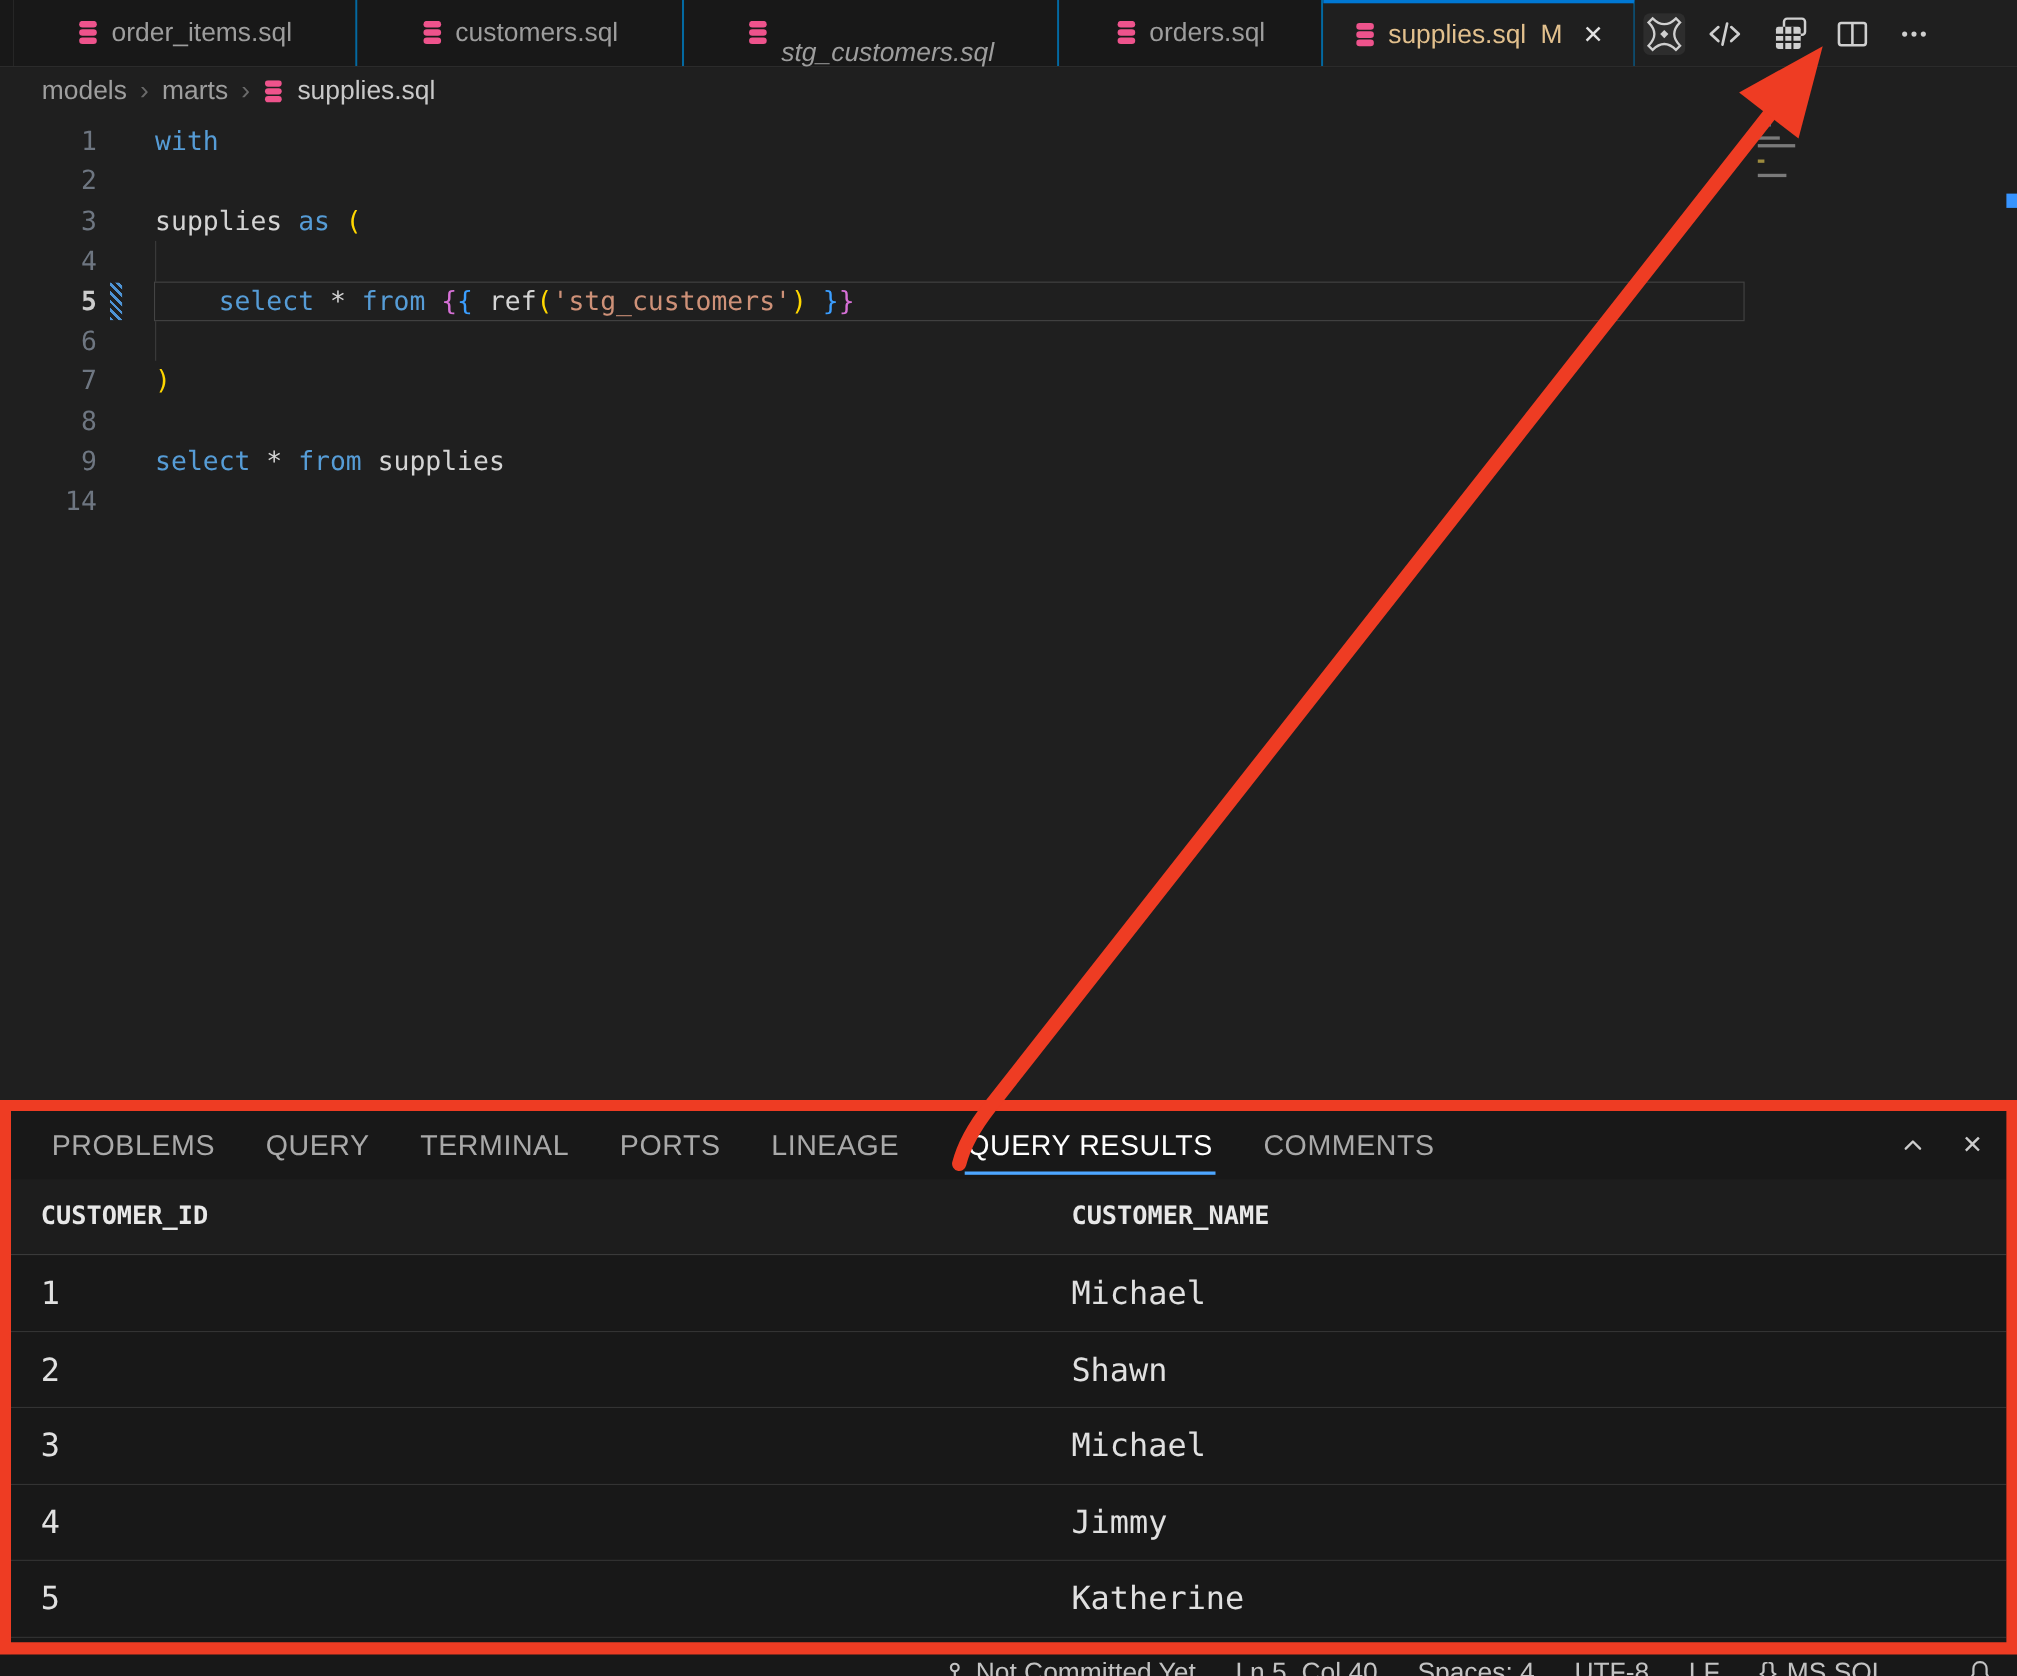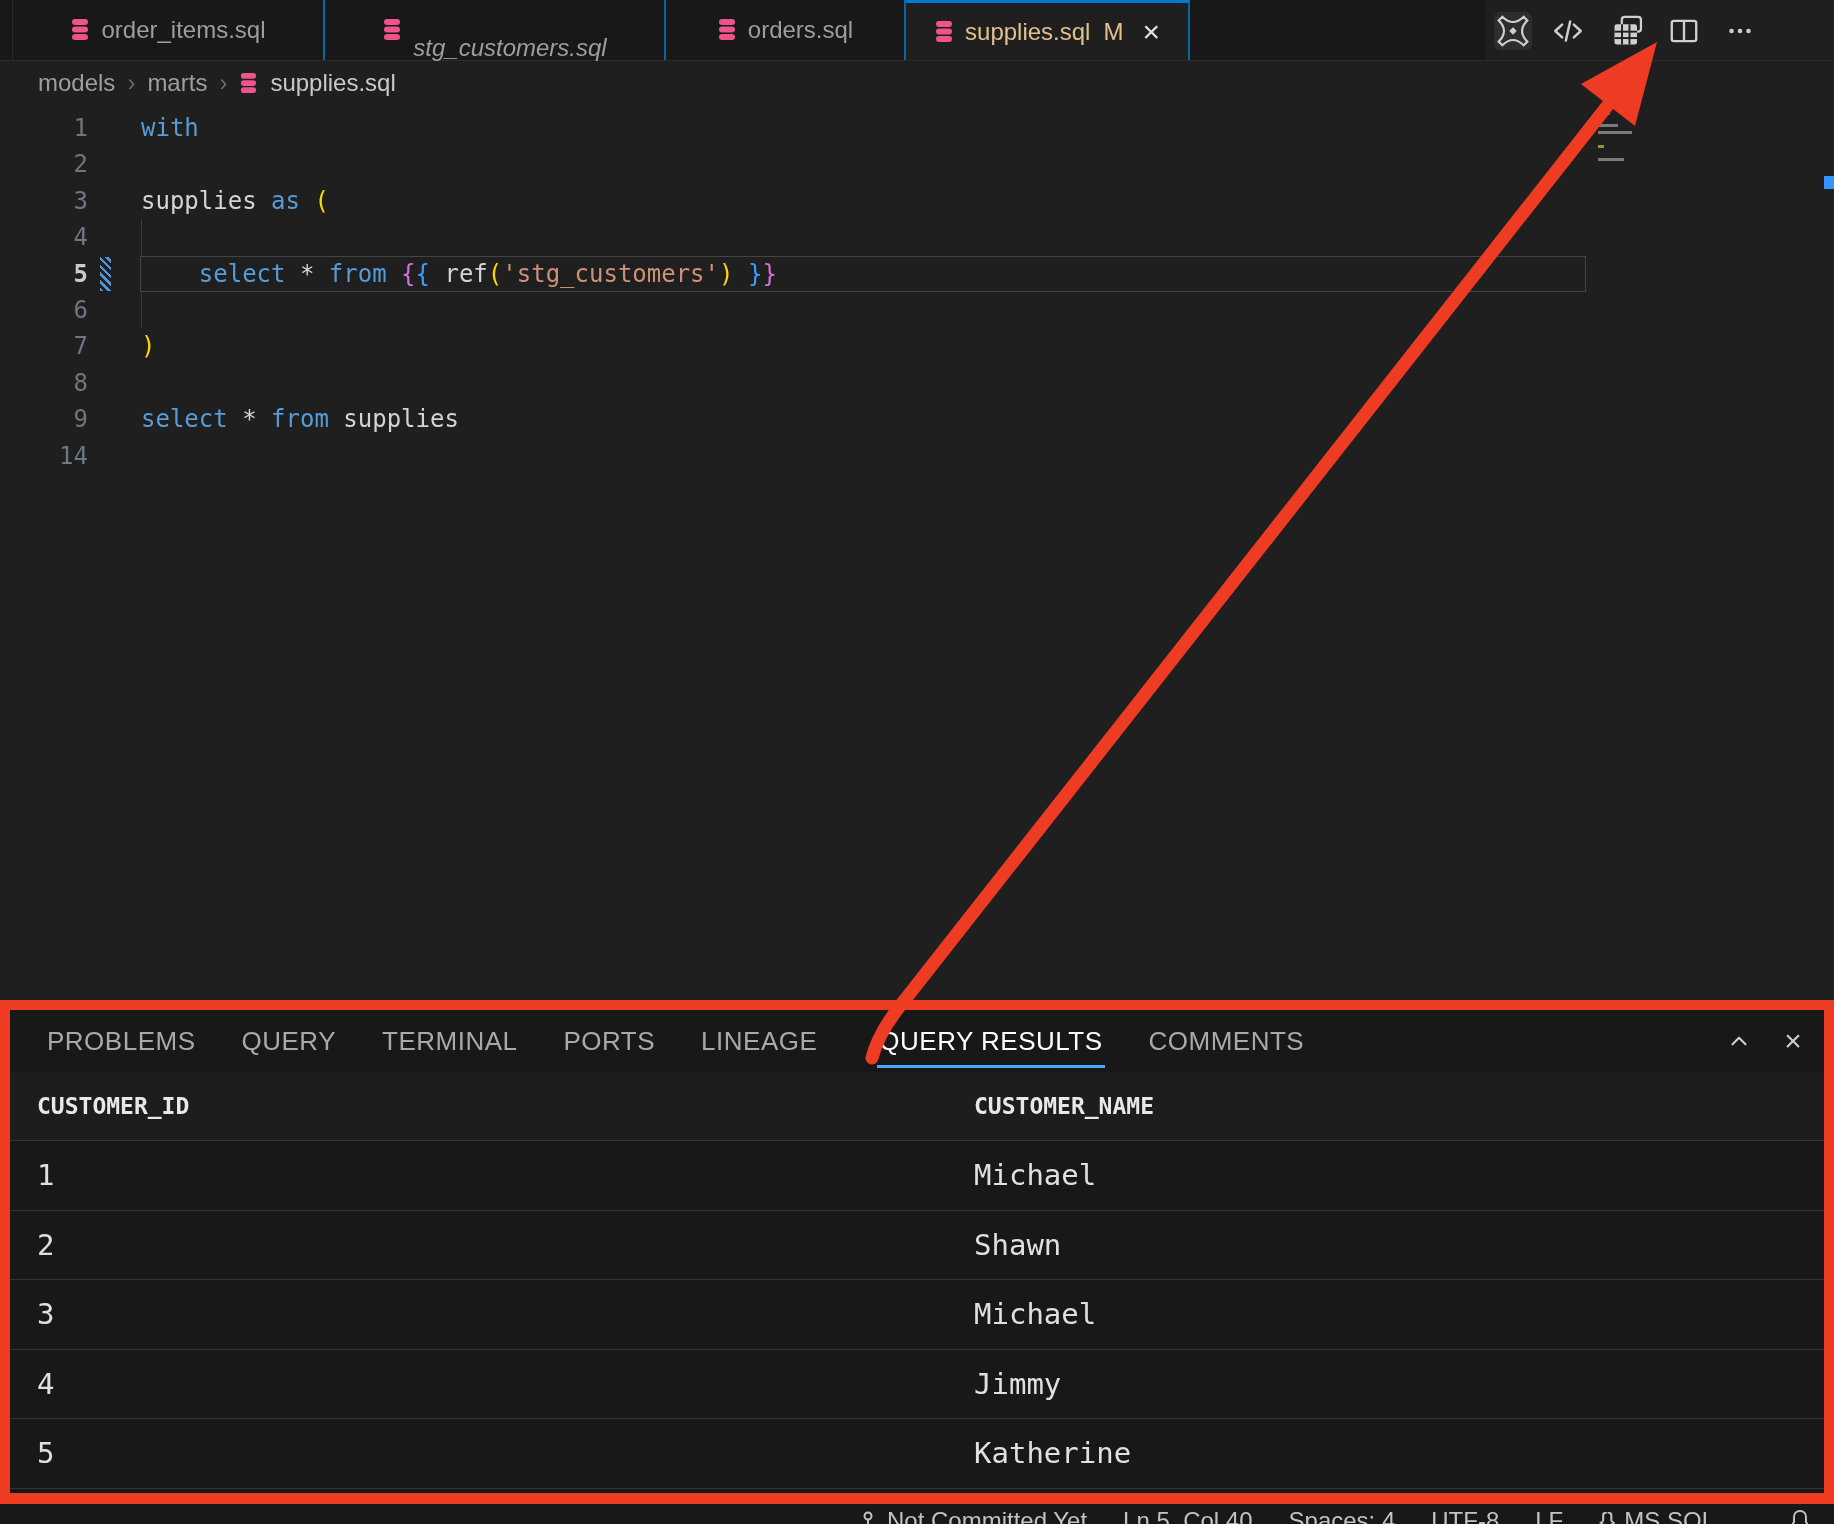--- a/index.html
+++ b/index.html
@@ -93,20 +93,30 @@
       <div class="etab inactive" style="width: 312px;">
         <span class="dbicon">
           <svg width="20" height="22" viewBox="0 0 20 22" fill="#ee538c">
             <rect x="2" y="0" width="16" height="6" rx="3"></rect>
             <rect x="2" y="7.5" width="16" height="6" rx="3"></rect>
             <rect x="2" y="15" width="16" height="6" rx="3"></rect>
           </svg>
         </span>
         <span class="etab-label">order_items.sql</span>
       </div>
+      <div class="etab inactive" style="width: 297px;">
+        <span class="dbicon">
+          <svg width="20" height="22" viewBox="0 0 20 22" fill="#ee538c">
+            <rect x="2" y="0" width="16" height="6" rx="3"></rect>
+            <rect x="2" y="7.5" width="16" height="6" rx="3"></rect>
+            <rect x="2" y="15" width="16" height="6" rx="3"></rect>
+          </svg>
+        </span>
+        <span class="etab-label">customers.sql</span>
+      </div>
       <div class="etab preview" style="width: 341px;">
         <span class="dbicon">
           <svg width="20" height="22" viewBox="0 0 20 22" fill="#ee538c">
             <rect x="2" y="0" width="16" height="6" rx="3"></rect>
             <rect x="2" y="7.5" width="16" height="6" rx="3"></rect>
             <rect x="2" y="15" width="16" height="6" rx="3"></rect>
           </svg>
         </span>
         <span class="etab-label">stg_customers.sql</span>
       </div>

